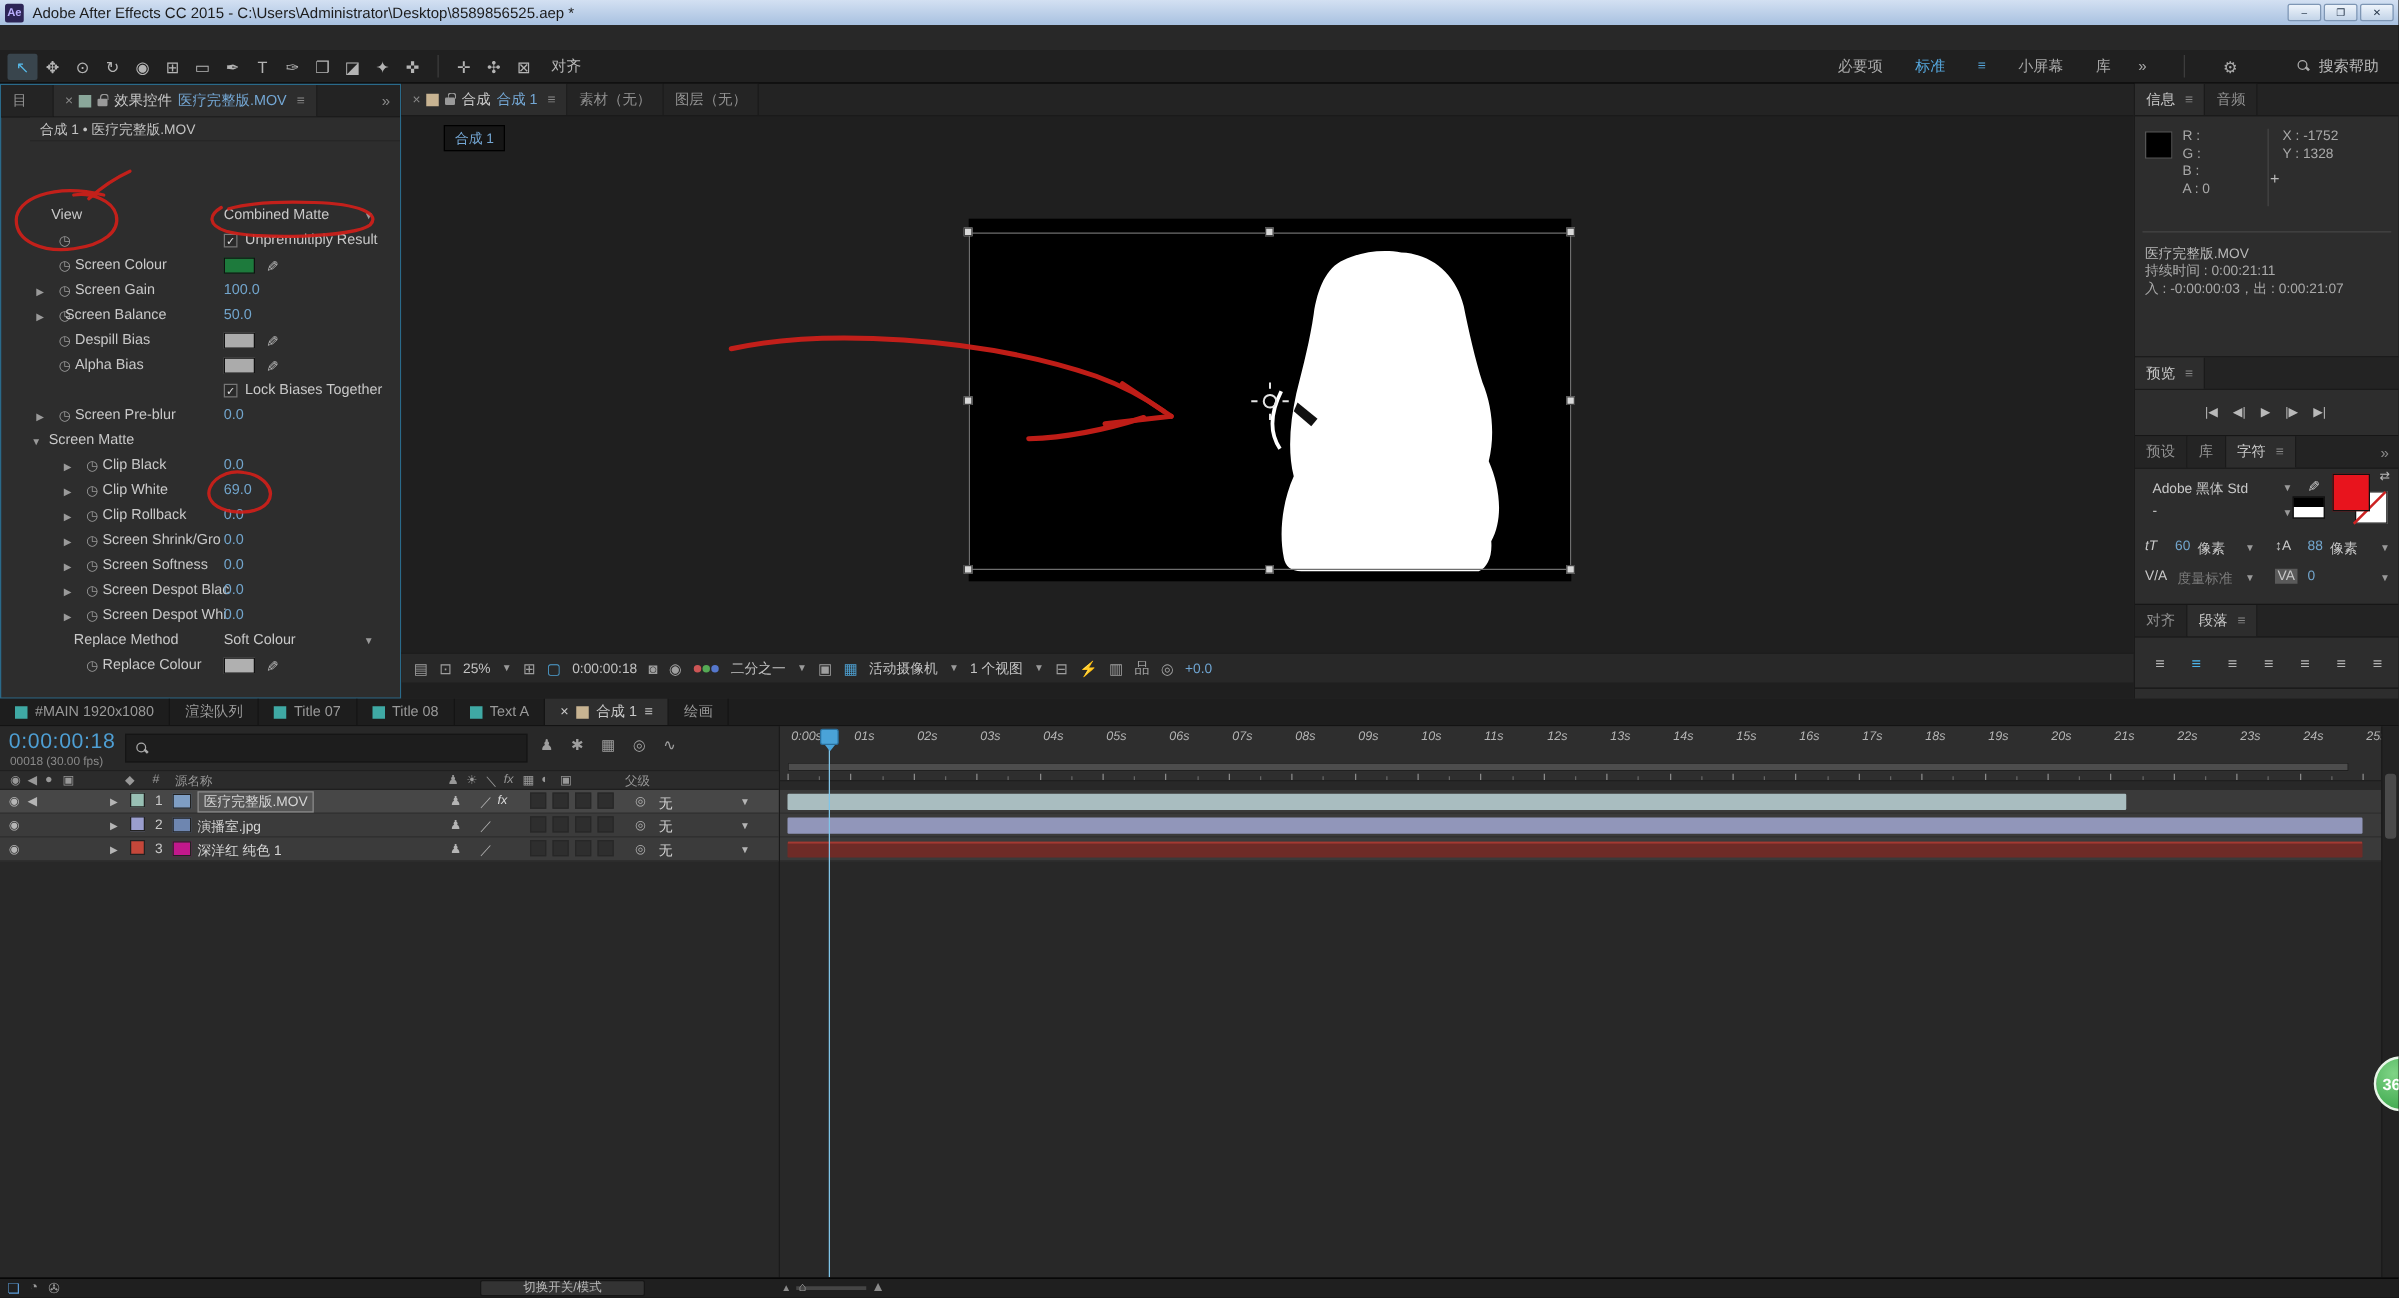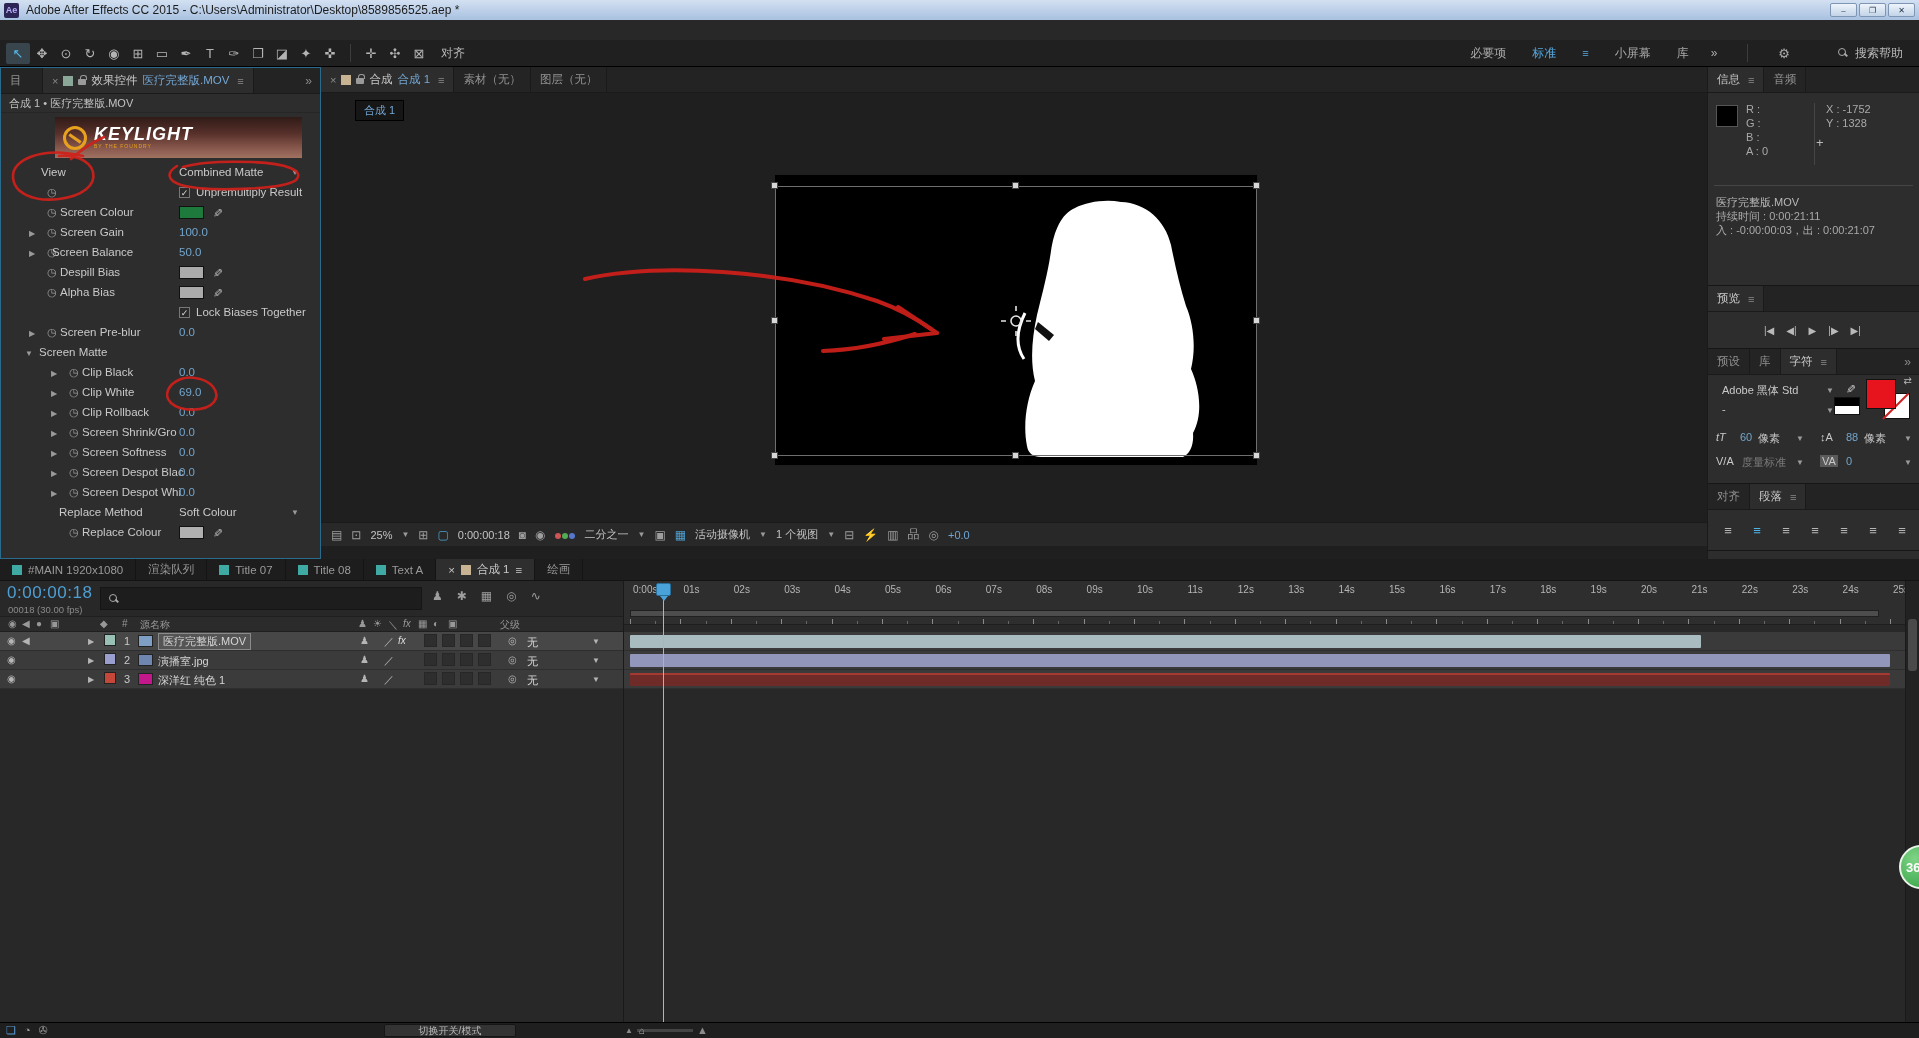--- a/index.html
+++ b/index.html
@@ -51,21 +51,21 @@
   .tab-swatch { width:10px; height:10px; }
   .mini-lock { position:relative; width:8px; height:6px; background:#9a9a9a; border-radius:1px; margin-top:3px; }
   .mini-lock::before { content:""; position:absolute; left:1.5px; top:-4px; width:5px; height:4px;
     border:1.5px solid #9a9a9a; border-bottom:none; border-radius:3px 3px 0 0; }
   .overflow { margin-left:auto; color:#8a8a8a; display:flex; align-items:center; padding:0 8px; font-size:12px; }
 
   
   #fx-panel { position:absolute; left:0; top:67px; width:321px; height:492px; background:#2d2d2d;
     border:1px solid #2a6a8a; }
   .fx-breadcrumb { height:19px; display:flex; align-items:center; padding-left:8px; color:#c3c3c3;
-    font-size:11px; background:#2d2d2d; border-bottom:1px solid #262626; }
+    font-size:11px; background:#2d2d2d; border-bottom:1px solid #262626;margin-left:23px; }
   .kl-banner { position:absolute; left:54px; top:49px; width:247px; height:41px;
     background:linear-gradient(180deg,#301b17 0%,#57302a 40%,#8a5a4e 78%,#a07262 100%);
     display:flex; align-items:center; padding-left:8px; overflow:hidden; }
   .kl-ring { width:24px; height:24px; border:3px solid #e8a11e; border-radius:50%; position:relative; flex:none; }
   .kl-ring::before { content:""; position:absolute; left:2px; top:8px; width:14px; height:3px;
     background:#e8a11e; transform:rotate(35deg); }
   .kl-text { margin-left:7px; }
   .kl-brand { color:#fff; font-weight:bold; font-style:italic; font-size:18px; letter-spacing:1px; line-height:17px; }
   .kl-sub { color:#e8a11e; font-size:5px; letter-spacing:1px; }
   #fx-params { position:absolute; left:0; top:95px; right:0; }
@@ -159,21 +159,21 @@
   .lrow.selected { background:#474747; }
   .lrow span { position:absolute; top:3px; }
   .lrow .cell-ic { color:#b5b5b5; font-size:10px; }
   .lrow .lnum { color:#c9c9c9; }
   .lrow .lname.selbox { border:1px solid #8a8a8a; background:#555; padding:0 4px; top:1px; }
   .lrow .lswatch { width:12px; height:12px; border:1px solid #222; }
   .lrow .licon { width:15px; height:12px; border:1px solid #222; }
   .lrow .boxcell { width:13px; height:13px; background:#2e2e2e; border:1px solid #272727; top:2px; }
   .tl-right { position:absolute; left:624px; top:0; right:0; bottom:0; background:#282828; overflow:hidden; }
   .tl-ruler { position:absolute; left:0; top:0; right:14px; height:44px; background:#2e2e2e;
-    border-bottom:1px solid #1f1f1f; }
+    border-bottom:1px solid #1f1f1f;font-style:italic; }
   .rtick-label { position:absolute; top:3px; font-size:10px; color:#b5b5b5; }
   .rtick { position:absolute; bottom:0; width:1px; height:5px; background:#8a8a8a; }
   .rtick.minor { height:3px; background:#666; }
   .tl-workarea { position:absolute; left:6px; right:40px; top:29px; height:7px; background:#4d4d4d;
     border:1px solid #202020; }
   .lane { position:absolute; left:0; right:14px; height:19px; background:#3a3a3a; border-bottom:1px solid #2e2e2e; }
   .lbar { position:absolute; top:3px; height:13px; border-radius:1px; }
   .tl-scroll { position:absolute; right:0; top:0; width:14px; bottom:0; background:#222;
     border-left:1px solid #1a1a1a; }
   .tl-scroll .thumb { position:absolute; left:2px; top:38px; width:9px; height:52px; background:#4a4a4a; border-radius:3px; }
@@ -265,27 +265,20 @@
         <span class="close">×</span>
         <span class="tab-swatch" style="background:#8aa79a;"></span>
         <span class="mini-lock"></span>
         <span>效果控件</span>
         <span class="tab-target">医疗完整版.MOV</span>
         <span class="menu">≡</span>
       </div>
       <div class="overflow">»</div>
     </div>
     <div class="fx-breadcrumb">合成 1 • 医疗完整版.MOV</div>
-    <div class="kl-banner">
-      <span class="kl-ring"></span>
-      <span class="kl-text">
-        <div class="kl-brand">KEYLIGHT</div>
-        <div class="kl-sub">BY THE FOUNDRY</div>
-      </span>
-    </div>
     <div id="fx-params">
         <div class="prow">
           <span class="plabel" style="left: 40px;">View</span>
           <span class="pdrop">Combined Matte</span>
           <span class="ddarrow">▼</span>
         </div>
         <div class="prow">
           <span class="sw-icon" style="left: 46px;">◷</span>
           <span class="chk">✓</span>
           <span class="chk-label">Unpremultiply Result</span>

